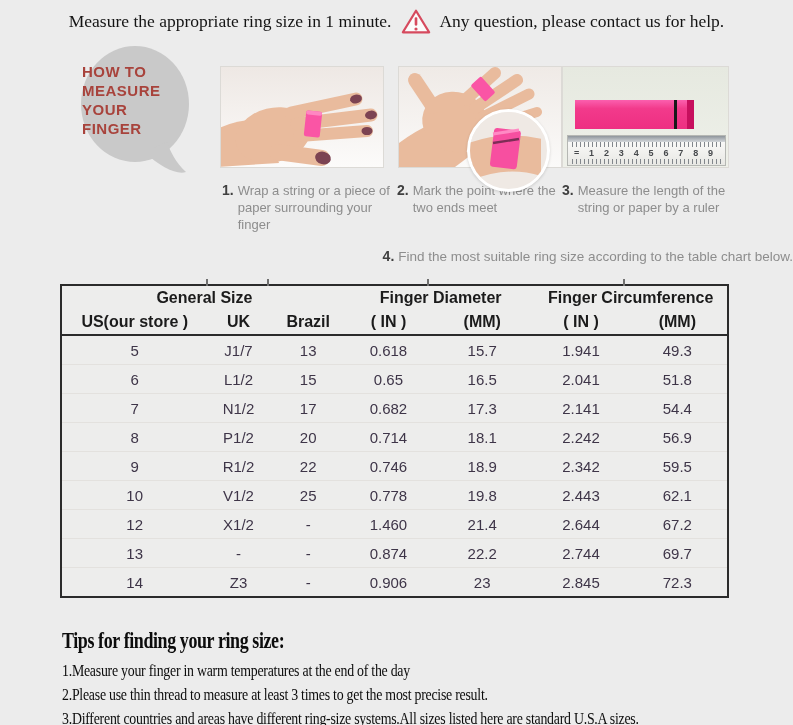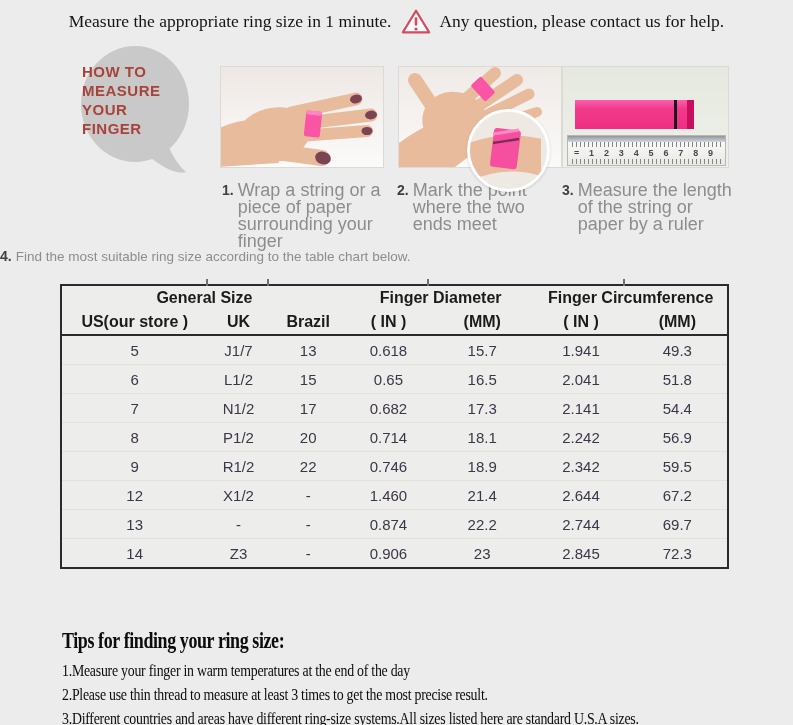--- a/index.html
+++ b/index.html
@@ -53,22 +53,22 @@
   .ruler-numbers{
     display:flex; justify-content:space-between; padding:1px 12px 0 6px;
     font-size:9px; font-weight:bold; color:#46494c; line-height:10px;
   }
   
   .step{ position:absolute; display:flex; gap:4px; }
   .step1{ left:222px; top:182px; width:170px; }
   .step2{ left:397px; top:182px; width:166px; }
   .step3{ left:562px; top:182px; width:172px; }
   .step-num{ font-weight:bold; font-size:14px; color:#404040; line-height:17px; }
-  .step-text{ font-size:18px; color:#8d8d8d; line-height:17px; }
-  .step4{ position:absolute; top:247px; left:0; width:100%; text-align:left; }
+  .step-text{ font-size:13px; color:#8d8d8d; line-height:17px; }
+  .step4{ position:absolute; top:247px; left:0; width:100%; text-align:right; }
   .step4 .step-num{ margin-right:4px; }
   .step4 .step-text{ font-size:13.5px; }
   
   .table-wrap{ position:absolute; left:60px; top:284px; }
   .tick{ position:absolute; top:-5px; width:2px; height:7px; background:#707070; }
   .size-table{
     border-collapse:collapse; table-layout:fixed; width:669px;
     background:#ededec; border:2px solid #2b2b2b;
   }
   .size-table th{ font-size:16px; font-weight:bold; color:#1b1b1b; text-align:center; padding:0; }
@@ -288,20 +288,29 @@
           <tr>
             <td>9</td>
             <td>R1/2</td>
             <td>22</td>
             <td>0.746</td>
             <td>18.9</td>
             <td>2.342</td>
             <td>59.5</td>
           </tr>
           <tr>
+            <td>10</td>
+            <td>V1/2</td>
+            <td>25</td>
+            <td>0.778</td>
+            <td>19.8</td>
+            <td>2.443</td>
+            <td>62.1</td>
+          </tr>
+          <tr>
             <td>12</td>
             <td>X1/2</td>
             <td>-</td>
             <td>1.460</td>
             <td>21.4</td>
             <td>2.644</td>
             <td>67.2</td>
           </tr>
           <tr>
             <td>13</td>

